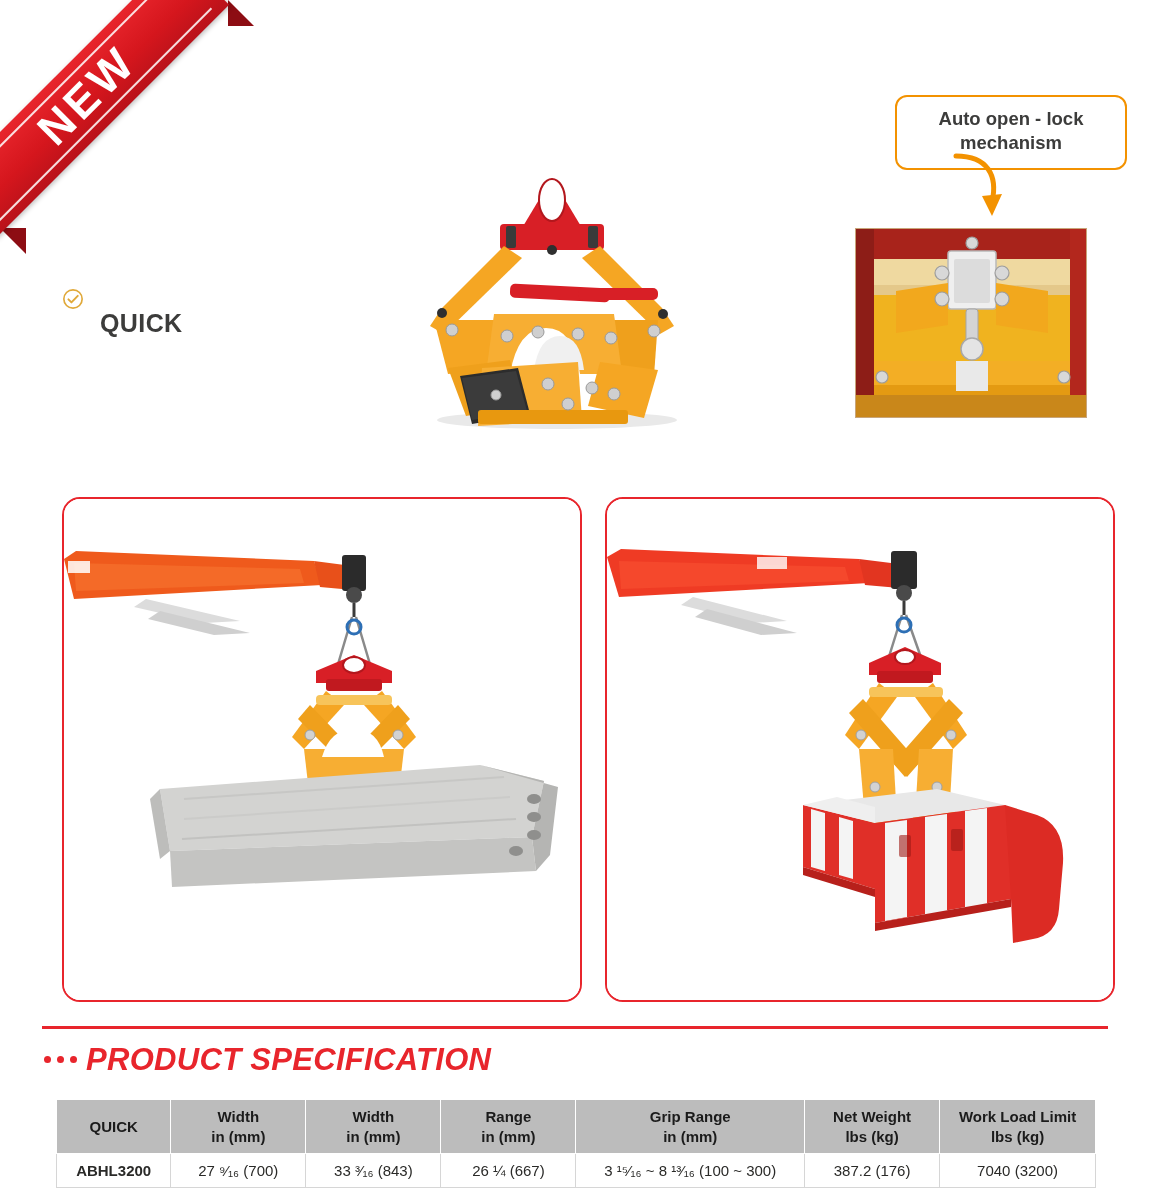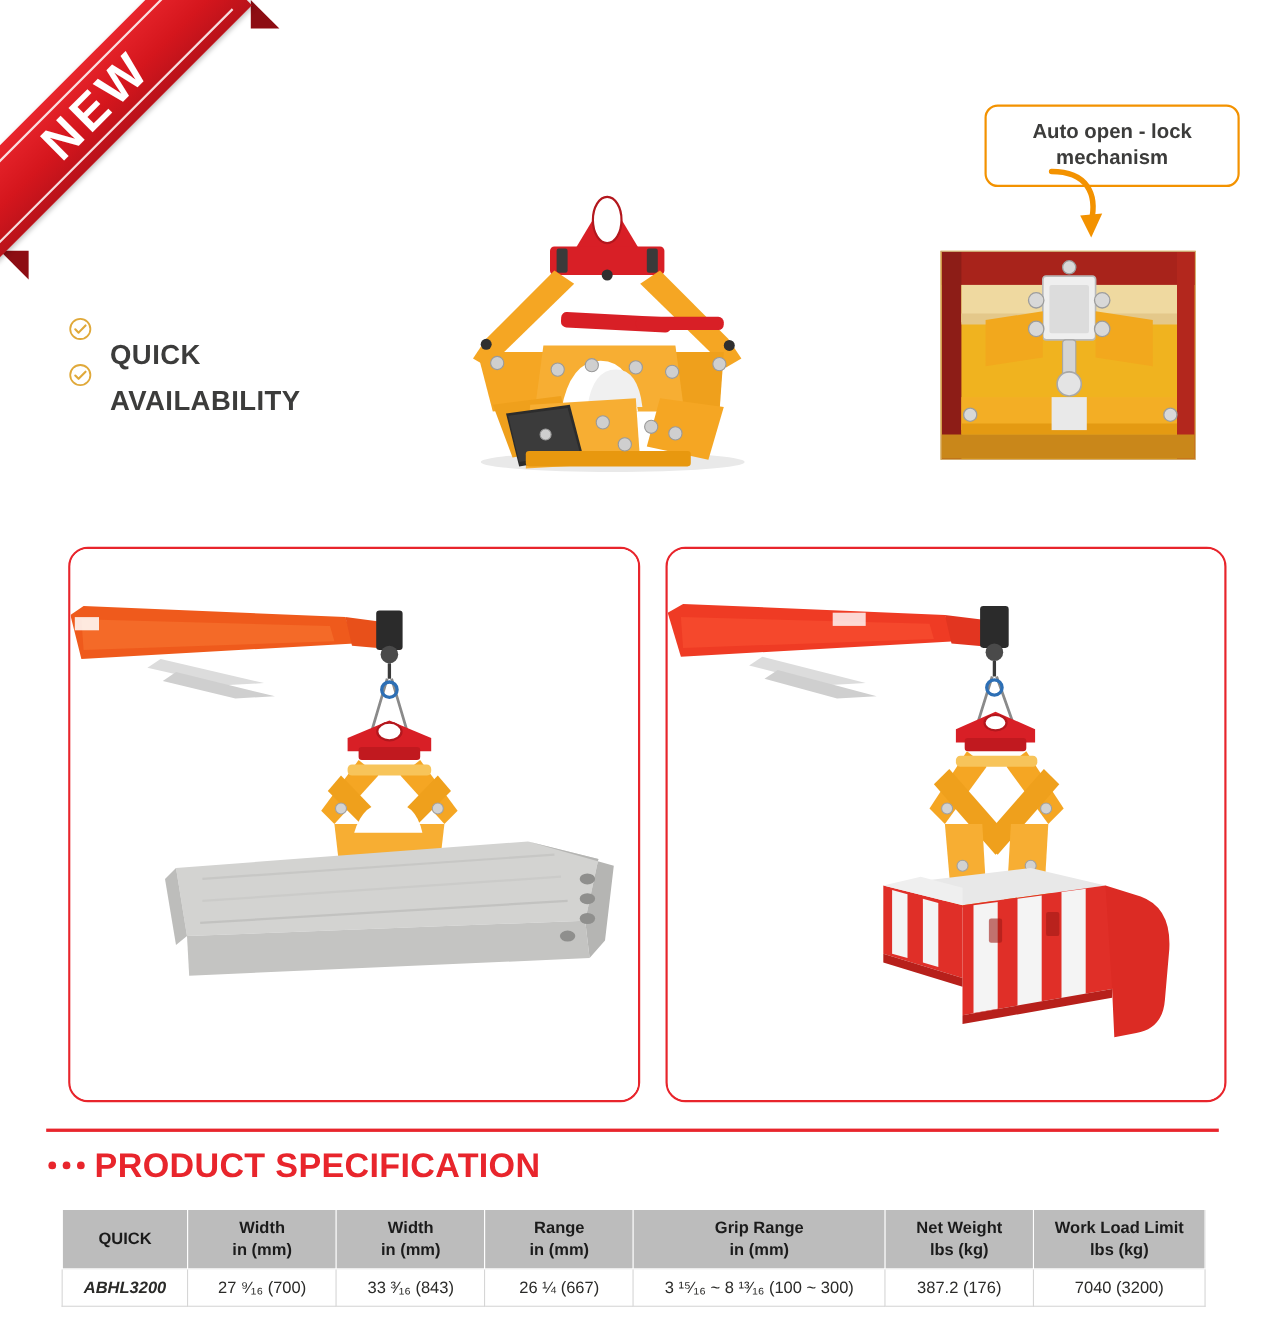--- a/index.html
+++ b/index.html
@@ -166,20 +166,21 @@
     border-radius: 50%;
     display: block;
   }
   .spec-title {
     position: absolute;
     left: 86px; top: 1042px;
     font-size: 31px;
     font-weight: bold;
     color: #e8252c;
     letter-spacing: 0.3px;
+    font-style: italic;
   }
 
   table.spec {
     position: absolute;
     left: 56px; top: 1099px;
     width: 1040px;
     border-collapse: collapse;
     font-size: 15px;
     color: #2a2a28;
   }
@@ -193,21 +194,21 @@
     line-height: 1.3;
     font-size: 15px;
   }
   table.spec td {
     border: 1px solid #d6d6d6;
     padding: 8px 4px;
     text-align: center;
     background: #fff;
     font-size: 15px;
   }
-  table.spec td.model { font-weight: bold; font-style: italic; }
+  table.spec td.model { font-weight: bold; }
   .thline { display: block; }
 </style>
 </head>
 <body>
 
 <div class="ribbon-wrap">
   <div class="ribbon-tail-l"></div>
   <div class="ribbon-tail-r"></div>
   <div class="ribbon">
     <div class="ribbon-inner">
@@ -218,29 +219,20 @@
 
 <div class="features">
   <div class="feature-row">
     <span class="feature-ico">
       <svg viewBox="0 0 24 24" width="22" height="22">
         <circle cx="12" cy="12" r="10" fill="none" stroke="#e0a93a" stroke-width="1.8"></circle>
         <path d="M7 12.4l3.3 3.3L17.2 8.6" fill="none" stroke="#e0a93a" stroke-width="2.1" stroke-linecap="round" stroke-linejoin="round"></path>
       </svg>
     </span>
     <span class="feature-label">QUICK</span>
-  </div>
-  <div class="feature-row">
-    <span class="feature-ico">
-      <svg viewBox="0 0 24 24" width="22" height="22">
-        <circle cx="12" cy="12" r="10" fill="none" stroke="#e0a93a" stroke-width="1.8"></circle>
-        <path d="M7 12.4l3.3 3.3L17.2 8.6" fill="none" stroke="#e0a93a" stroke-width="2.1" stroke-linecap="round" stroke-linejoin="round"></path>
-      </svg>
-    </span>
-    <span class="feature-label">AVAILABILITY</span>
   </div>
 </div>
 
 <div class="hero">
   <svg viewBox="0 0 330 300" width="330" height="300">
 
     <ellipse cx="175" cy="282" rx="120" ry="9" fill="#e9e9e9"></ellipse>
 
     <path d="M140 90 L170 40 L200 90 Z" fill="#d81f26"></path>
     <ellipse cx="170" cy="62" rx="13" ry="21" fill="#ffffff" stroke="#b3171d" stroke-width="2"></ellipse>

